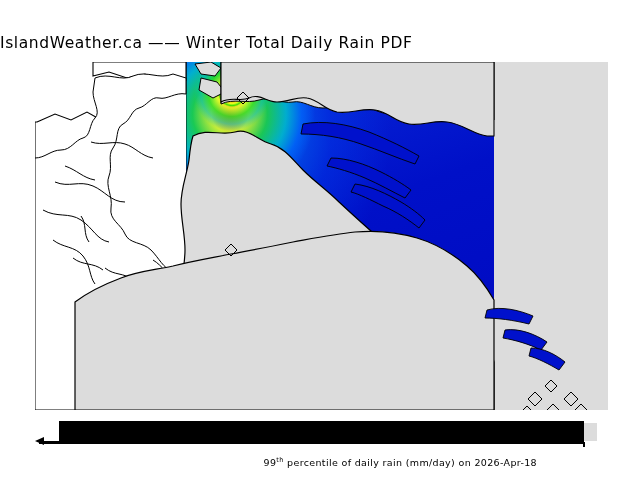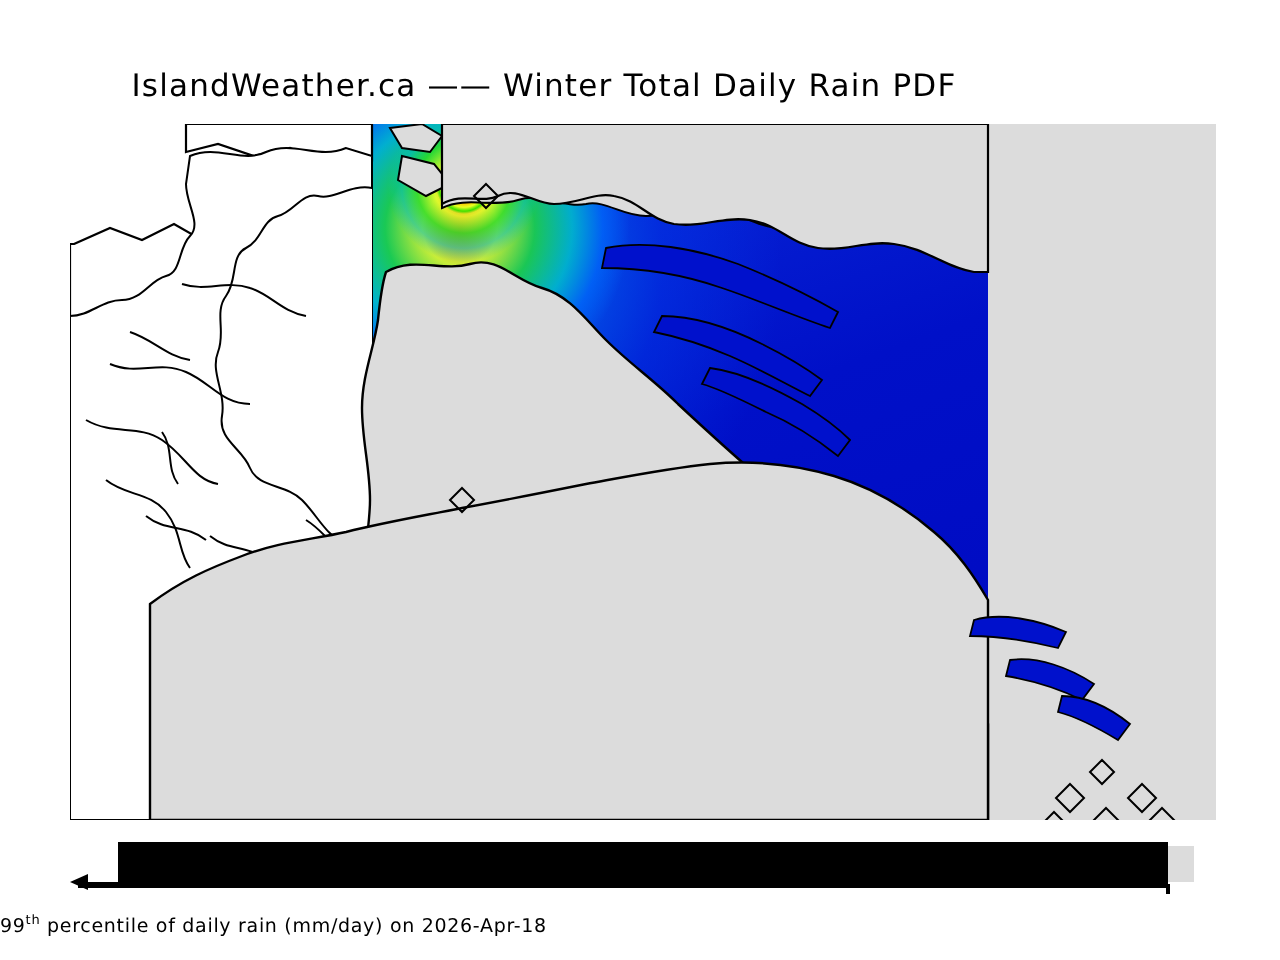--- a/index.html
+++ b/index.html
@@ -14,27 +14,26 @@
     overflow: hidden;
     font-family: "DejaVu Sans", sans-serif;
   }
 
   
   #title {
     position: absolute;
     left: 0;
     top: 34px;
     width: 512px;
-    text-align: center;
+    text-align: left;
     font-family: "DejaVu Sans", sans-serif;
     font-size: 15.5px;
     letter-spacing: 0.6px;
     color: #000000;
     white-space: nowrap;
-    margin-left: 16px;
   }
 
   
   #map-panel {
     position: absolute;
     left: 35px;
     top: 62px;
     width: 573px;
     height: 348px;
     background: #dcdcdc;   
@@ -138,26 +137,27 @@
     height: 5px;
     background: #000000;
   }
 
   
   #caption {
     position: absolute;
     left: 0;
     top: 456px;
     width: 516px;
-    text-align: left;
+    text-align: right;
     font-family: "DejaVu Sans", sans-serif;
     font-size: 9.5px;
     letter-spacing: 0.35px;
     color: #000000;
     white-space: nowrap;
+    padding-left: 21px;
   }
   #caption sup {
     font-size: 6.5px;
     vertical-align: super;
   }
 </style>
 </head>
 <body>
 
 <div id="title">IslandWeather.ca —— Winter Total Daily Rain PDF</div>

